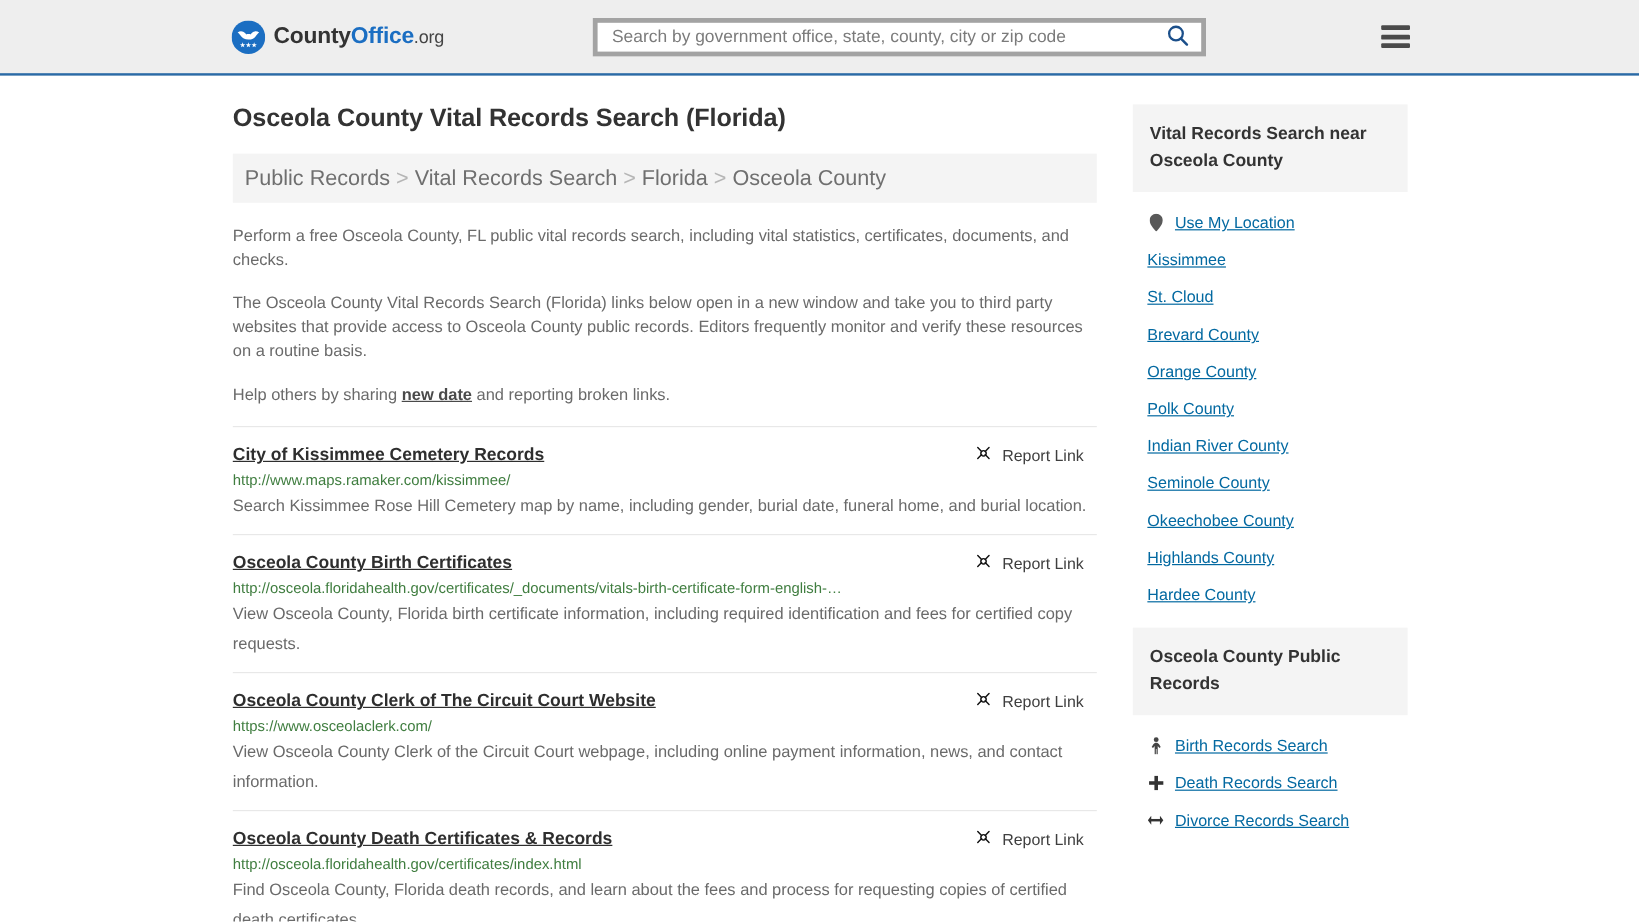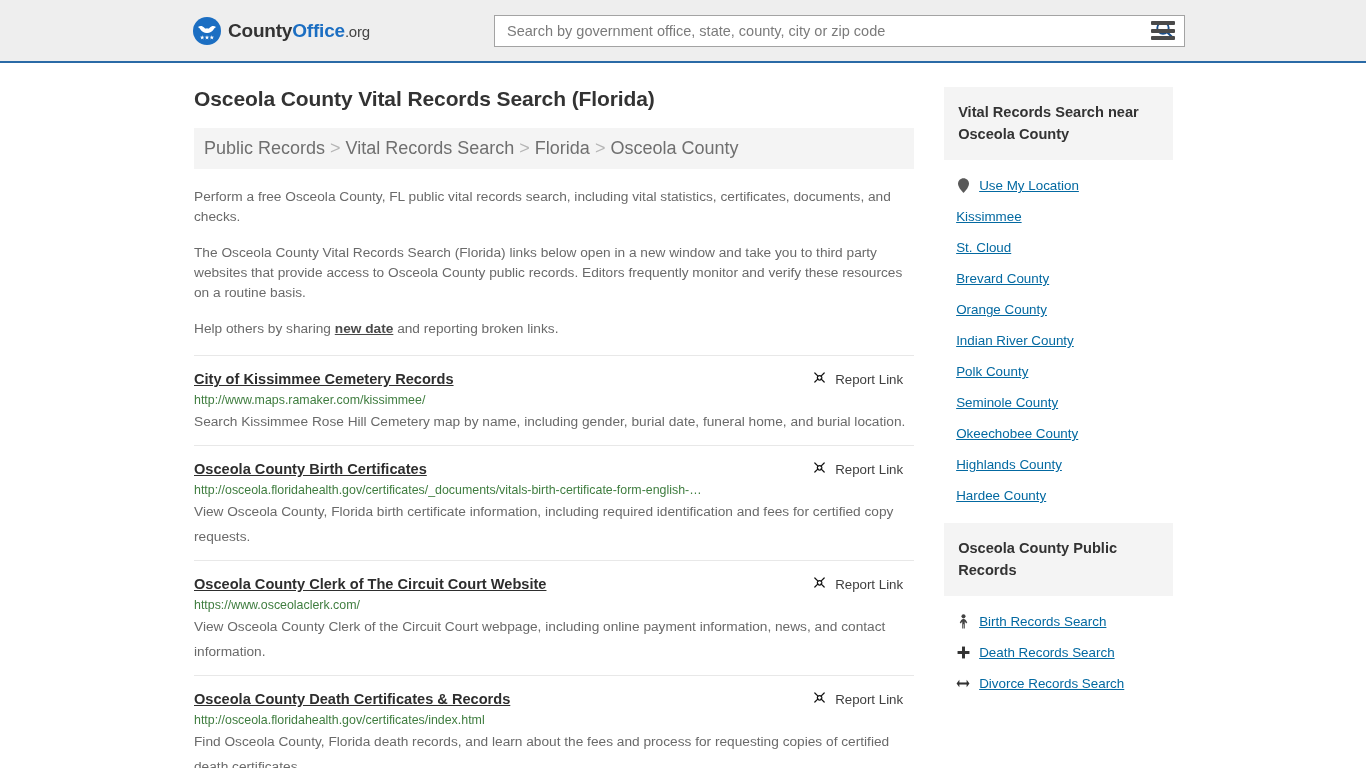--- a/index.html
+++ b/index.html
@@ -35,24 +35,24 @@
     color: #333333;
     white-space: nowrap;
   }
   .brand-text .b { color: #1b6ec2; font-weight: bold; }
   .brand-text .n { font-weight: bold; color: #333; }
   .brand-text .org { font-size: 15px; color: #444; }
 
   .search-wrap {
     position: absolute;
     left: 494px;
-    width: 691px;
+    width: 511px;
     height: 32px;
     background: #fff;
-    border: 1px solid #a3a3a3;
+    border: 4px solid #a3a3a3;
     display: flex;
     align-items: center;
   }
   .search-input {
     flex: 1;
     border: none;
     outline: none;
     height: 100%;
     padding: 0 12px;
     font-size: 14.5px;
@@ -340,24 +340,24 @@
         <div class="side-item plain">
             <a>St. Cloud</a>
           </div>
         <div class="side-item plain">
             <a>Brevard County</a>
           </div>
         <div class="side-item plain">
             <a>Orange County</a>
           </div>
         <div class="side-item plain">
+            <a>Polk County</a>
+          </div>
+        <div class="side-item plain">
             <a>Indian River County</a>
-          </div>
-        <div class="side-item plain">
-            <a>Polk County</a>
           </div>
         <div class="side-item plain">
             <a>Seminole County</a>
           </div>
         <div class="side-item plain">
             <a>Okeechobee County</a>
           </div>
         <div class="side-item plain">
             <a>Highlands County</a>
           </div>

